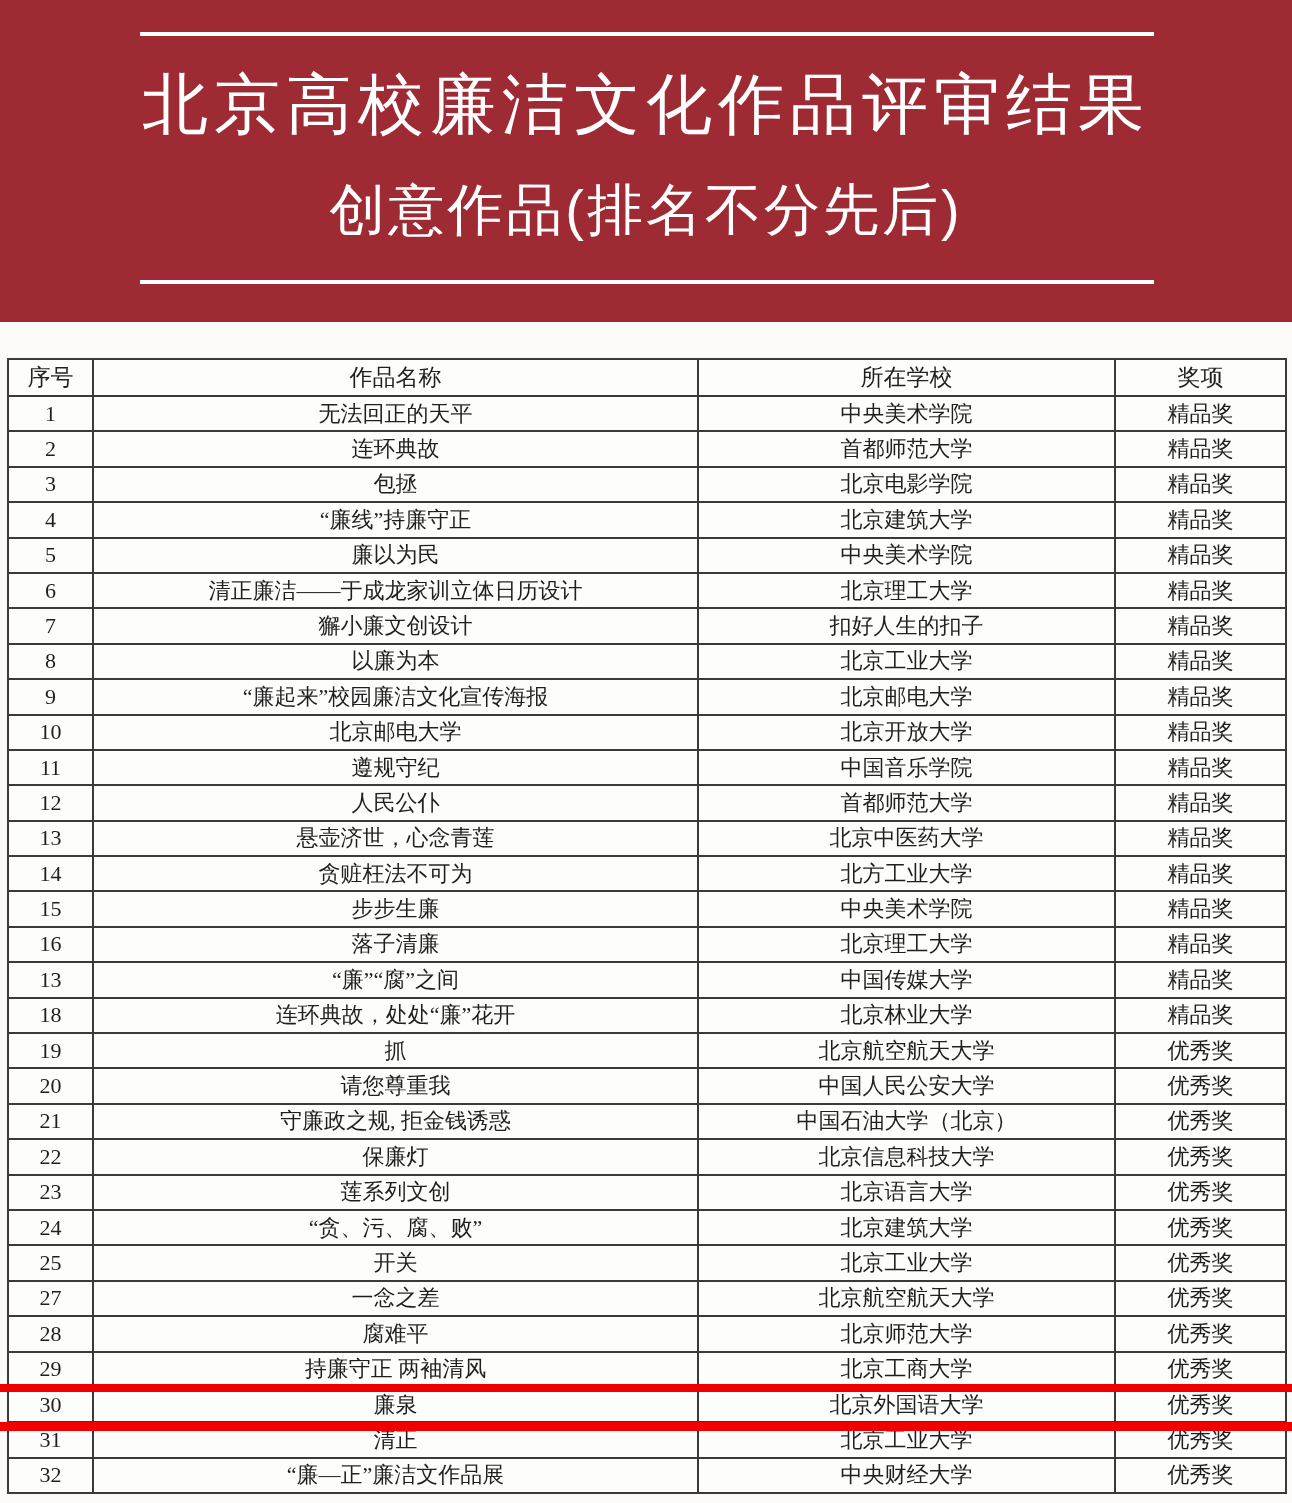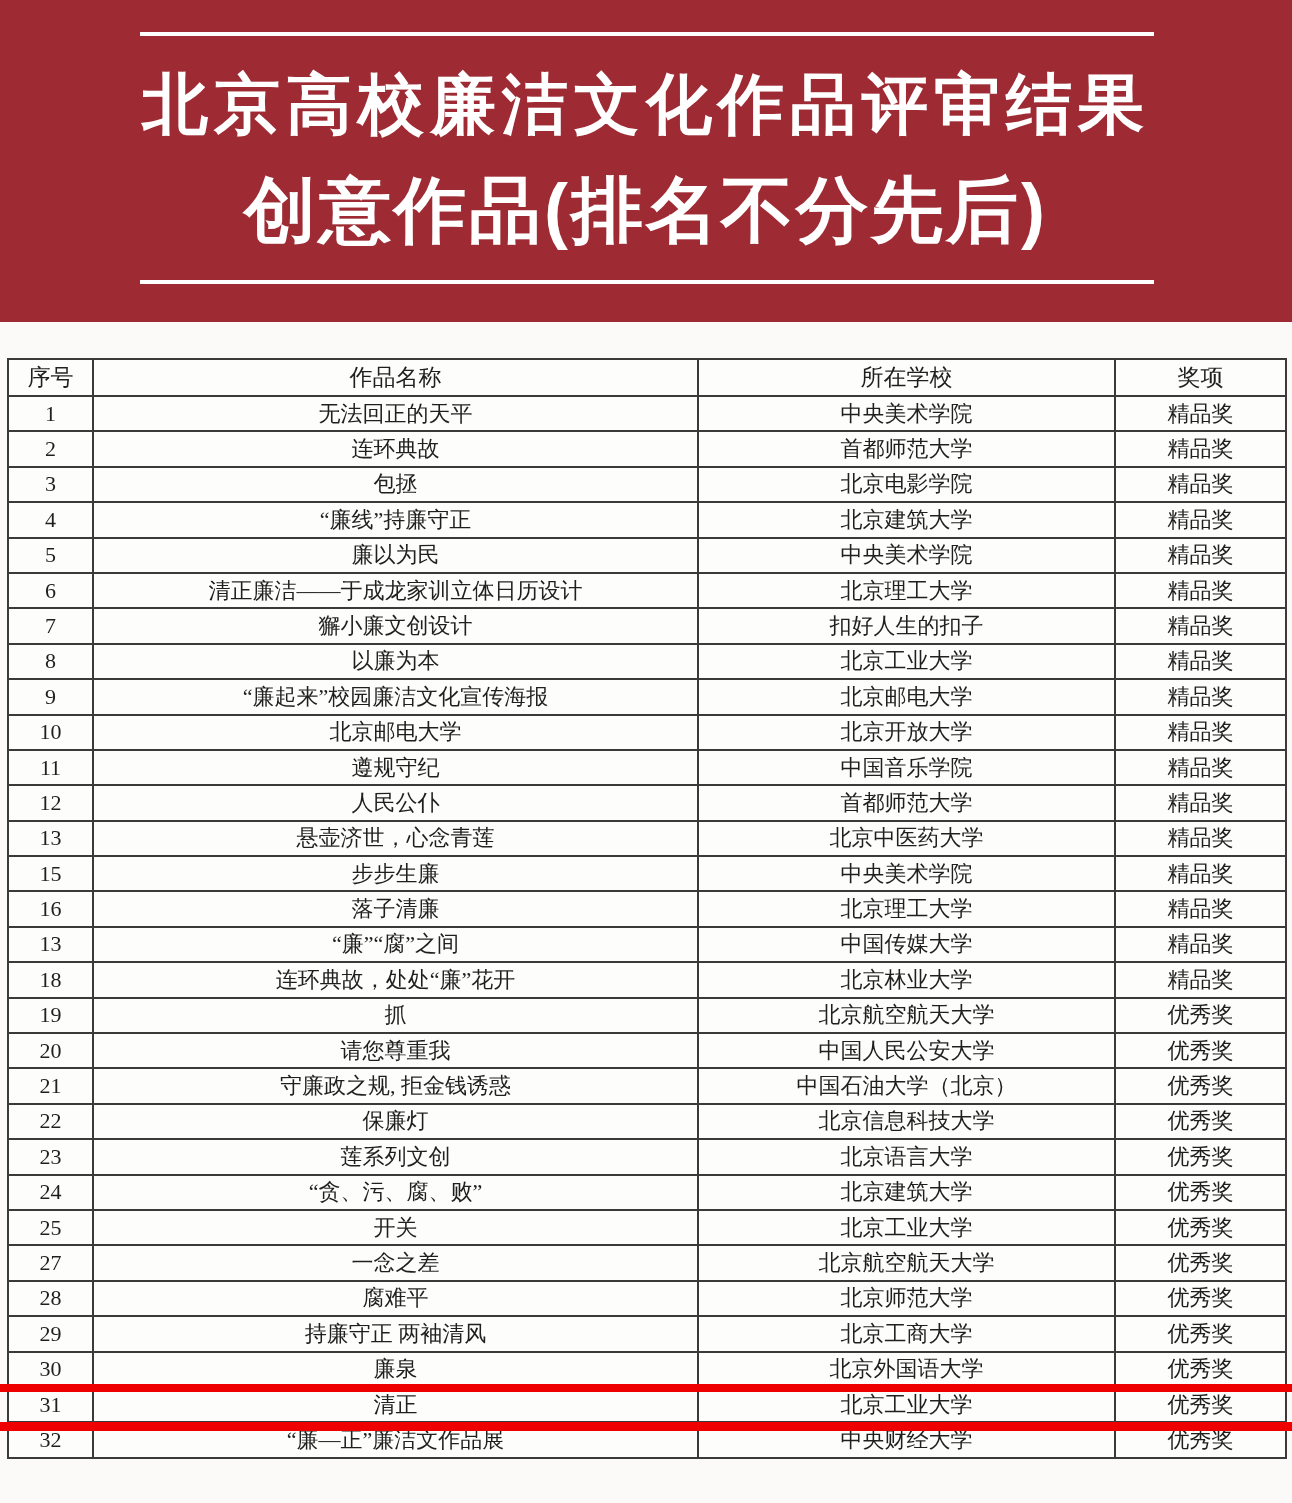--- a/index.html
+++ b/index.html
@@ -23,24 +23,24 @@
     background:var(--banner-bg);
   }
   .banner-rule{
     position:absolute;left:140px;width:1014px;height:4px;background:#ffffff;
   }
   .banner-rule.top{top:32px;}
   .banner-rule.bottom{top:280px;}
   .banner-title{
     position:absolute;left:0;width:1292px;text-align:center;color:#ffffff;
     font-family:"Liberation Sans","DejaVu Sans",sans-serif;
-    font-weight:700;white-space:nowrap;
+    font-weight:400;white-space:nowrap;
   }
   .banner-title.line1{top:68px;font-size:66px;line-height:72px;letter-spacing:6px;}
-  .banner-title.line2{top:174px;font-size:72px;line-height:72px;letter-spacing:3px;}
+  .banner-title.line2{top:174px;font-size:56px;line-height:72px;letter-spacing:3px;}
   
   table.results{
     position:absolute;left:7px;top:358px;width:1278px;
     border-collapse:collapse;table-layout:fixed;
     background:#fdfdfc;
   }
   table.results th,table.results td{
     border:2px solid var(--grid);
     text-align:center;vertical-align:middle;
     font-size:22px;line-height:1.1;
@@ -154,20 +154,26 @@
     <td>首都师范大学</td>
     <td>精品奖</td>
   </tr>
       <tr>
     <td class="num">13</td>
     <td>悬壶济世，心念青莲</td>
     <td>北京中医药大学</td>
     <td>精品奖</td>
   </tr>
       <tr>
+    <td class="num">14</td>
+    <td>贪赃枉法不可为</td>
+    <td>北方工业大学</td>
+    <td>精品奖</td>
+  </tr>
+      <tr>
     <td class="num">15</td>
     <td>步步生廉</td>
     <td>中央美术学院</td>
     <td>精品奖</td>
   </tr>
       <tr>
     <td class="num">16</td>
     <td>落子清廉</td>
     <td>北京理工大学</td>
     <td>精品奖</td>

